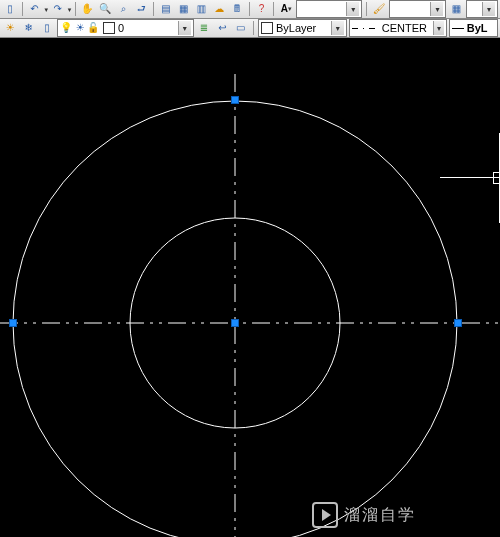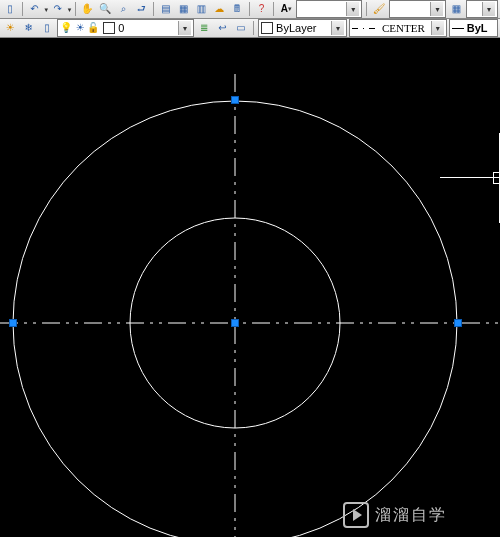--- a/index.html
+++ b/index.html
@@ -5,21 +5,21 @@
   html,body{margin:0;padding:0;width:500px;height:537px;background:#000;font-family:Tahoma,Arial,sans-serif;font-size:11px;overflow:hidden;}
   
   .tb{display:flex;align-items:center;height:18px;background:linear-gradient(#f4f4f4,#dcdcdc);border-bottom:1px solid #888;padding:0 2px;gap:2px;}
   .tb .btn{width:16px;height:16px;display:flex;align-items:center;justify-content:center;border:1px solid transparent;cursor:pointer;}
   .tb .sep{width:1px;height:14px;background:#999;margin:0 2px;}
   .combo{display:flex;align-items:center;height:16px;background:#fff;border:1px solid #7a7a7a;padding:0 2px;gap:3px;cursor:pointer;}
   .combo .arrow{width:12px;height:14px;background:linear-gradient(#f0f0f0,#d0d0d0);border-left:1px solid #999;display:flex;align-items:center;justify-content:center;font-size:8px;color:#333;}
   .sw{width:10px;height:10px;border:1px solid #333;}
   .txt{color:#000;font-size:11px;white-space:nowrap;}
   
-  .canvas{position:relative;width:424px;height:500px;background:#000;padding-left:31px;}
+  .canvas{position:relative;width:424px;height:500px;background:#000;}
   svg{position:absolute;top:0;left:0;}
   .grip{position:absolute;width:8px;height:8px;background:#1a8cff;border:1px solid #0a5bb5;box-sizing:border-box;}
   
   .wm{position:absolute;right:8px;bottom:10px;display:flex;align-items:center;gap:6px;color:#bdbdbd;font-size:16px;font-family:"Microsoft YaHei",sans-serif;letter-spacing:2px;}
   .wm .play{width:22px;height:22px;border:2px solid #bdbdbd;border-radius:4px;display:flex;align-items:center;justify-content:center;}
   .wm .tri{width:0;height:0;border-left:9px solid #bdbdbd;border-top:6px solid transparent;border-bottom:6px solid transparent;margin-left:2px;}
   
   .g{font-size:10px;line-height:1;color:#2b5ea8;}
   .g.red{color:#c33;}
   .g.grn{color:#2a8a2a;}
@@ -139,21 +139,21 @@
   <div class="btn">
       <span class="g">▭</span>
     </div>
   <div class="sep"></div>
   <div class="combo" style="width:92px;">
     <span class="sw" style="background:#fff;"></span>
     <span class="txt">ByLayer</span>
     <span style="flex:1"></span>
       <div class="arrow">▾</div>
   </div>
-  <div class="combo" style="width:92px;justify-content:center;font-family:Liberation Serif, serif;">
+  <div class="combo" style="width:92px;justify-content:center;">
     <span class="linesample">
       <span class="dash"></span>
         <span style="width:3px"></span>
         <span class="dot"></span>
         <span style="width:3px"></span>
         <span class="dash"></span>
     </span>
     <span class="txt" style="margin-left:4px;">CENTER</span>
     <span style="flex:1"></span>
       <div class="arrow">▾</div>

